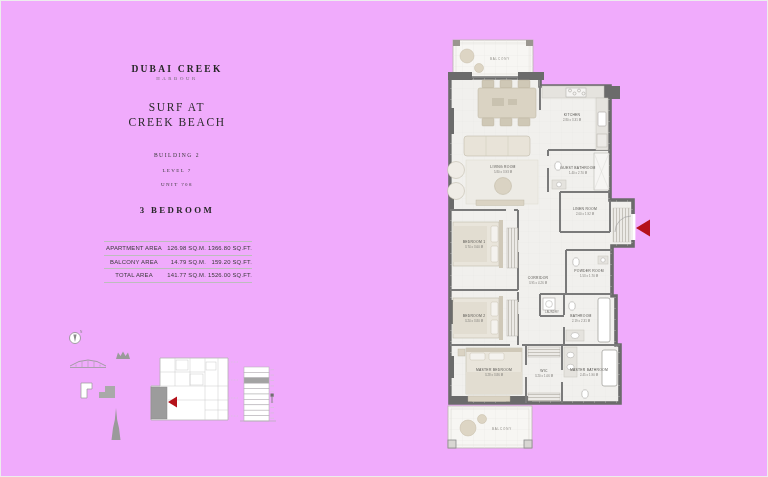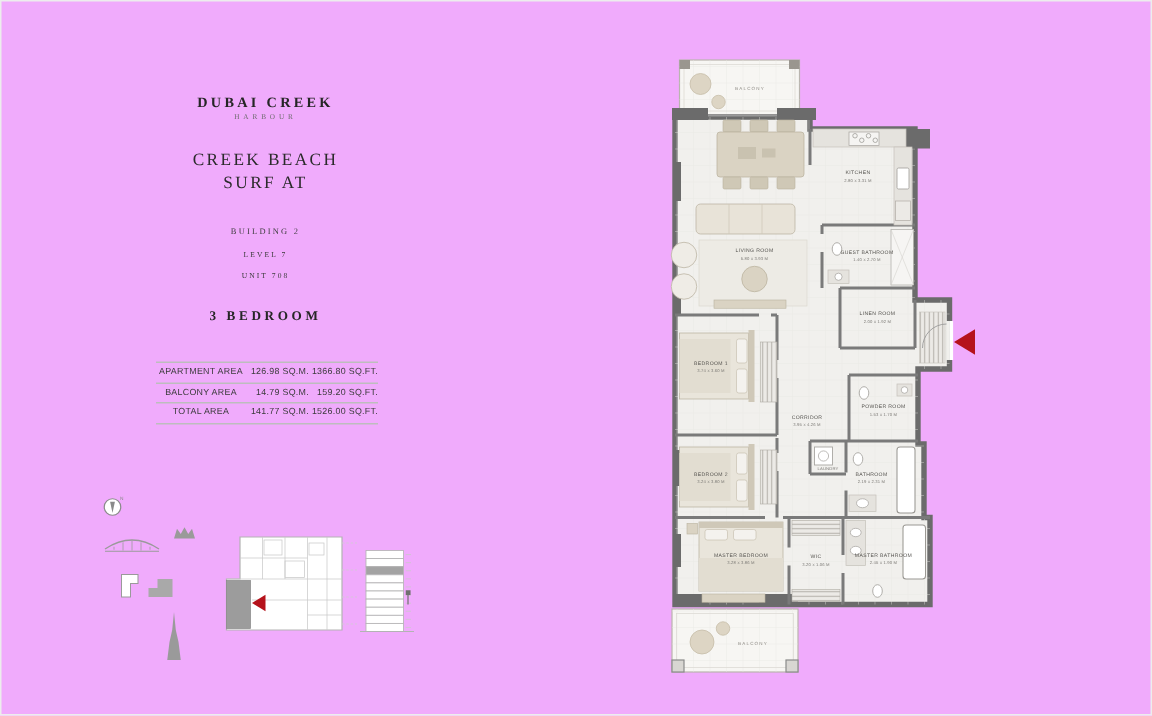--- a/index.html
+++ b/index.html
@@ -34,22 +34,22 @@
   .wall{stroke:#7a7a7a;stroke-width:2;fill:none;}
 </style>
 </head>
 <body>
 
 <div class="page">
 
   <div class="hdr" id="brand1">DUBAI CREEK</div>
   <div class="hdr" id="brand2">HARBOUR</div>
   <div class="hdr" id="proj">
+    <div>SURF AT</div>
     <div>CREEK BEACH</div>
-    <div>SURF AT</div>
   </div>
   <div class="hdr" id="building">BUILDING 2</div>
   <div class="hdr" id="level">LEVEL 7</div>
   <div class="hdr" id="unit">UNIT 708</div>
   <div class="hdr" id="bedtype">3 BEDROOM</div>
 
   <div class="area-table">
     <div class="area-row">
       <span class="area-lbl">APARTMENT AREA</span>
       <span class="area-sqm">126.98 SQ.M.</span>

